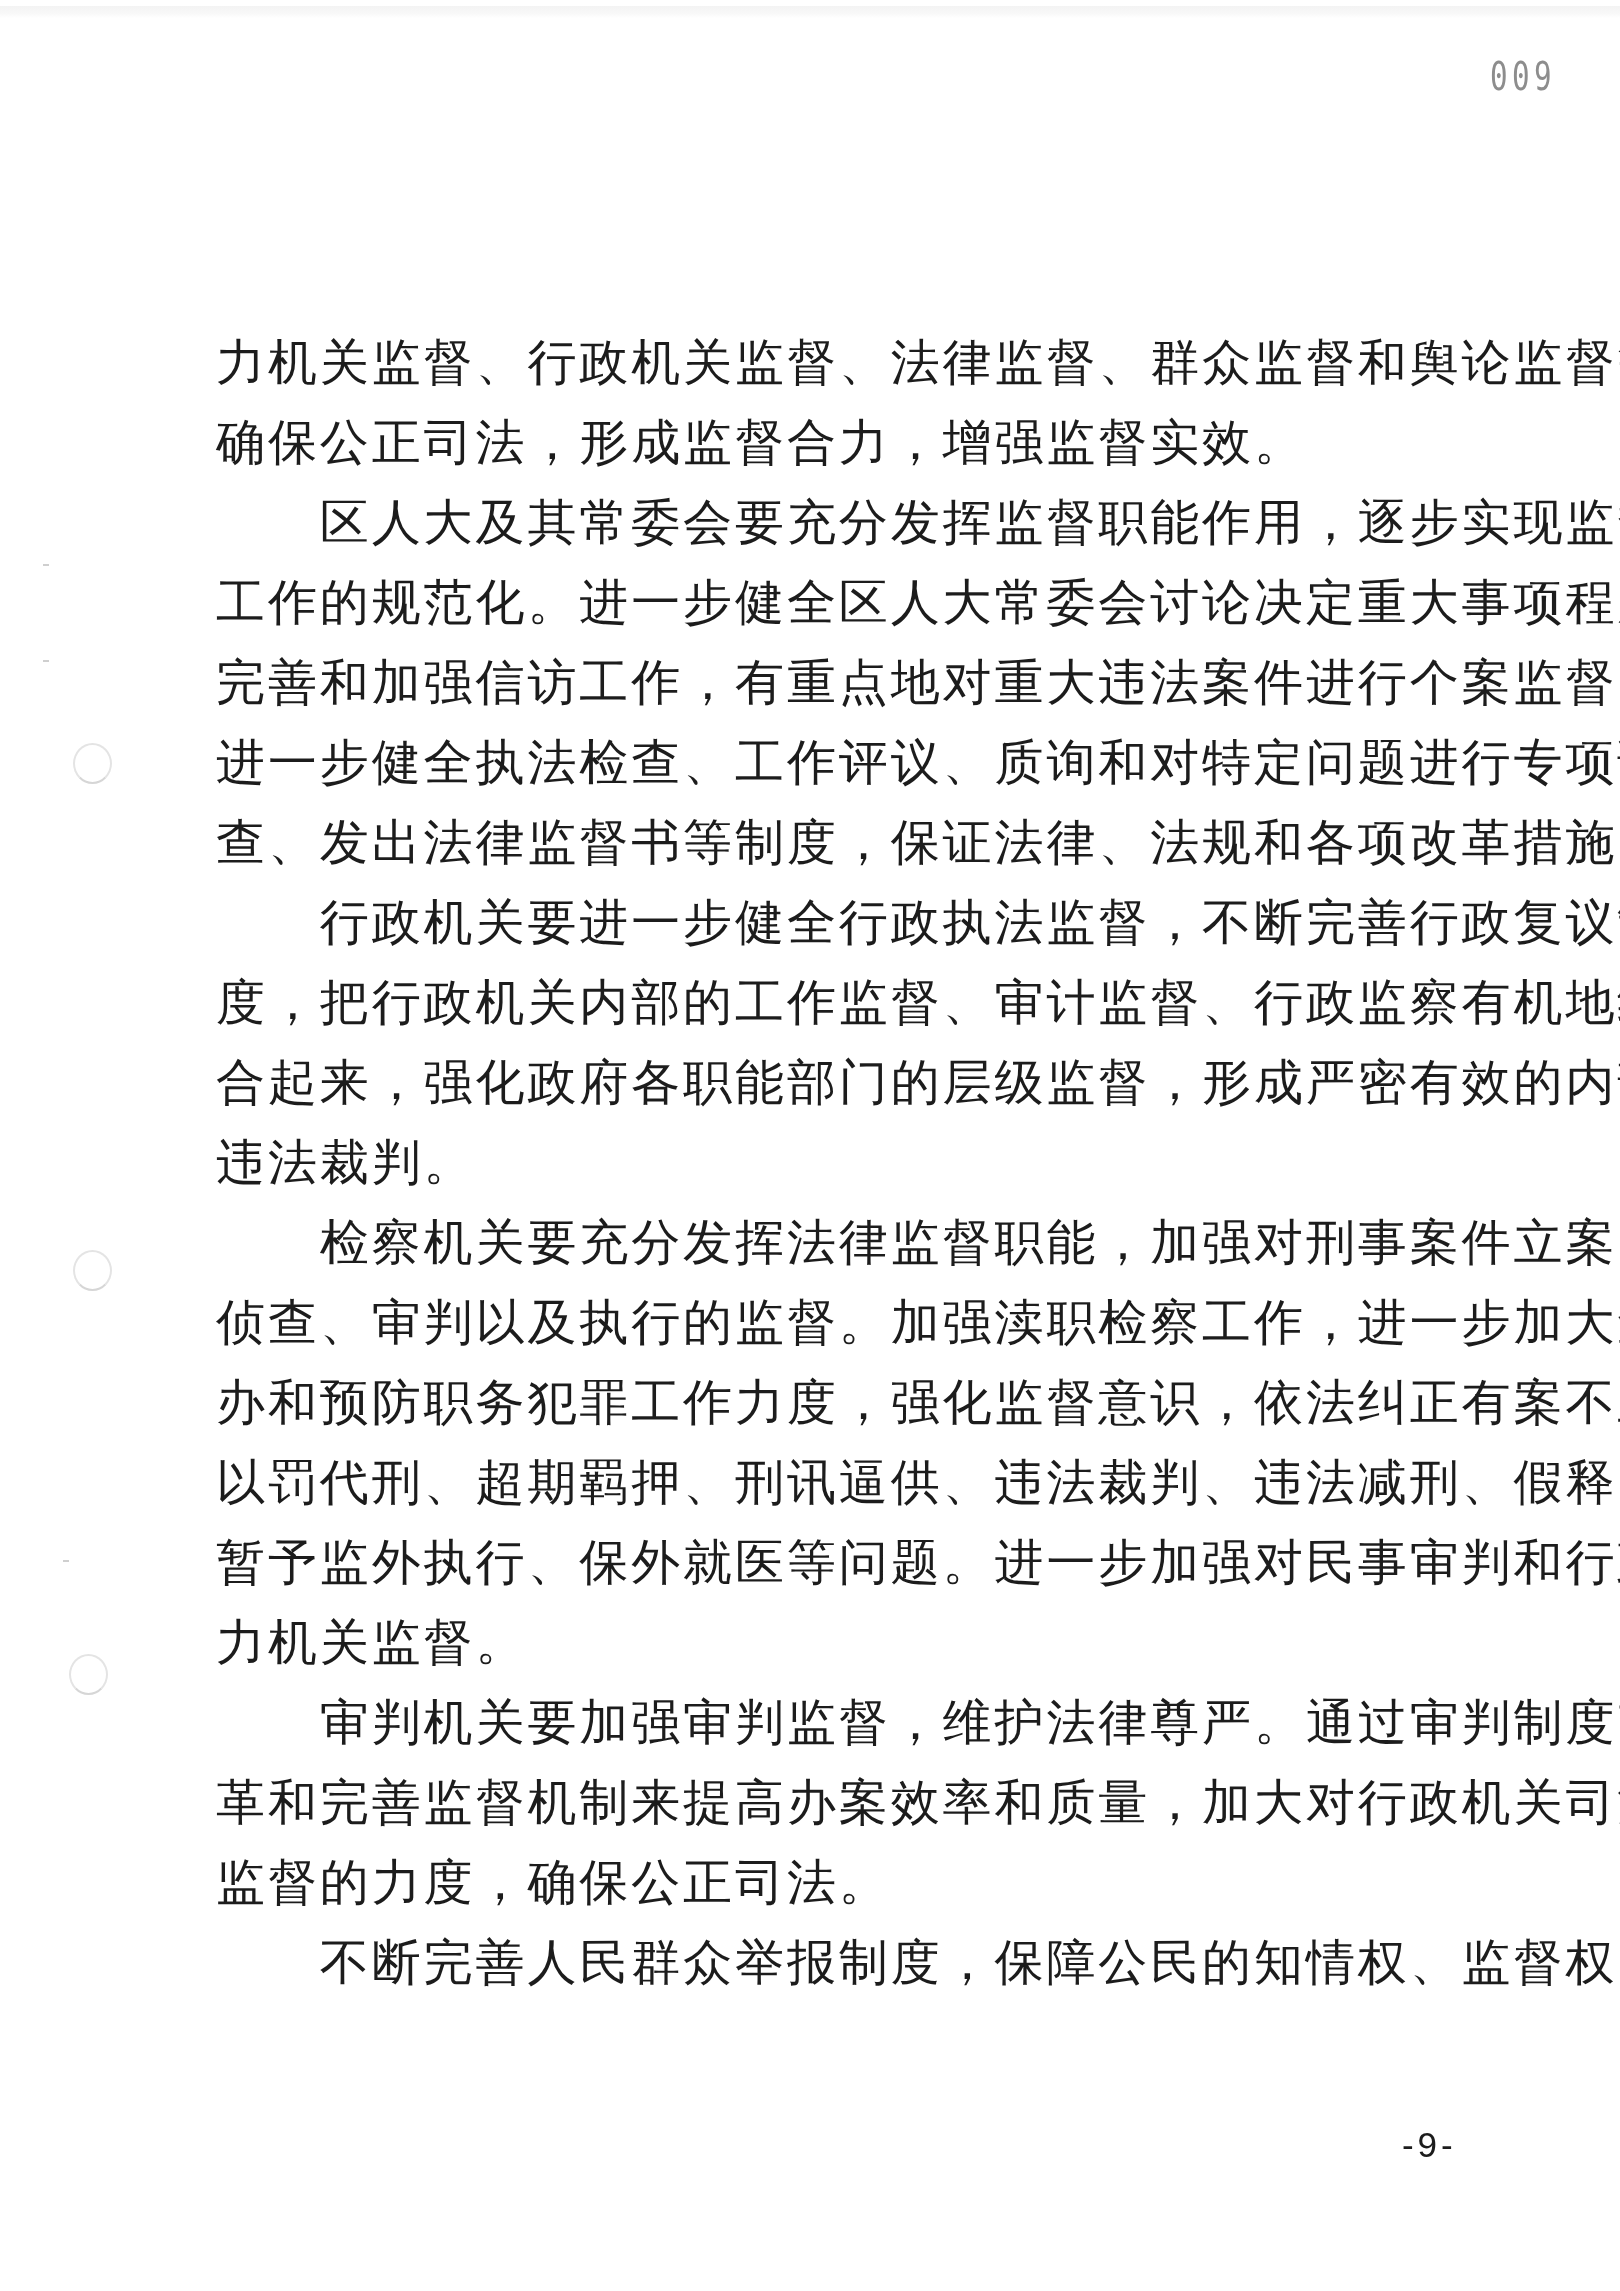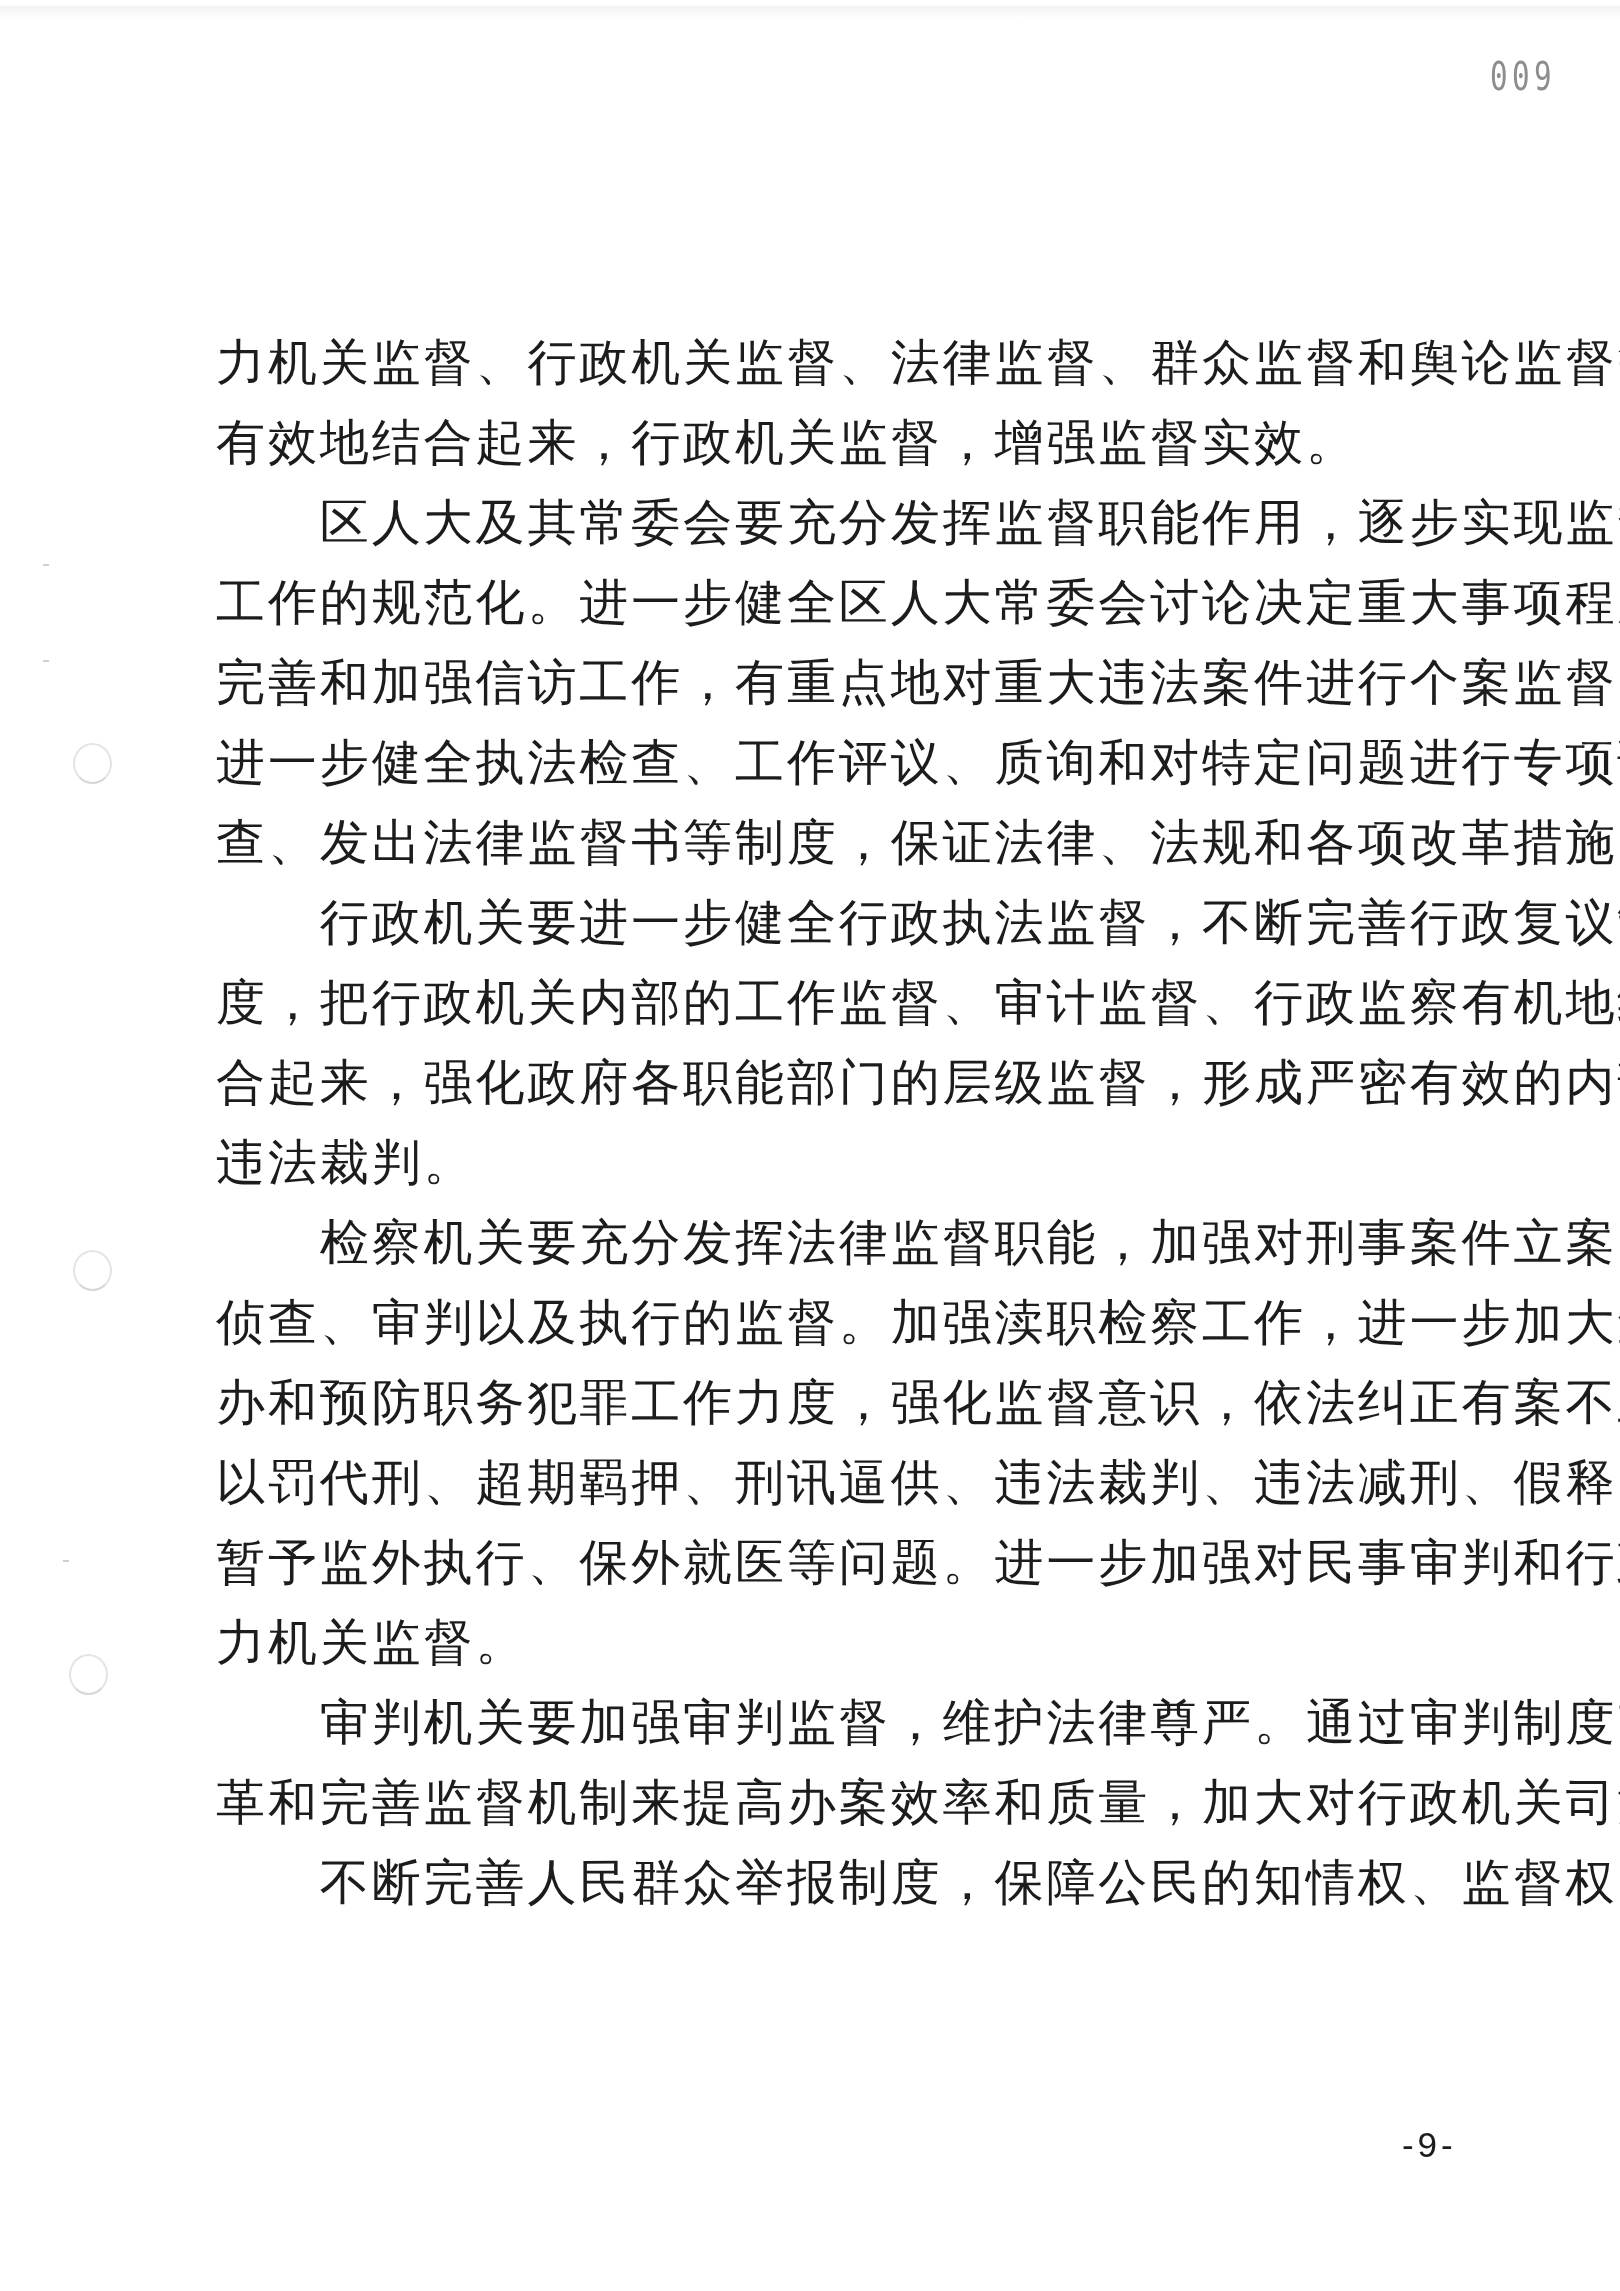--- a/index.html
+++ b/index.html
@@ -74,35 +74,36 @@
 
 <div class="hole" style="left:73px; top:743px;"></div>
 <div class="hole" style="left:73px; top:1250px;"></div>
 <div class="hole" style="left:69px; top:1654px;"></div>
 <div class="speck" style="left:43px; top:564px;"></div>
 <div class="speck" style="left:43px; top:660px;"></div>
 <div class="speck" style="left:63px; top:1560px;"></div>
 
 <div class="body-text">
   <div class="line">力机关监督、行政机关监督、法律监督、群众监督和舆论监督等</div>
-  <div class="line">有效地结合起来，行政机关监督，增强监督实效。</div>
+  <div class="line">确保公正司法，形成监督合力，增强监督实效。</div>
   <div class="line">　　区人大及其常委会要充分发挥监督职能作用，逐步实现监督</div>
   <div class="line">工作的规范化。进一步健全区人大常委会讨论决定重大事项程序，</div>
   <div class="line">完善和加强信访工作，有重点地对重大违法案件进行个案监督，</div>
   <div class="line">进一步健全执法检查、工作评议、质询和对特定问题进行专项调</div>
   <div class="line">查、发出法律监督书等制度，保证法律、法规和各项改革措施的</div>
   <div class="line">　　行政机关要进一步健全行政执法监督，不断完善行政复议制</div>
   <div class="line">度，把行政机关内部的工作监督、审计监督、行政监察有机地结</div>
   <div class="line">合起来，强化政府各职能部门的层级监督，形成严密有效的内部</div>
   <div class="line">违法裁判。</div>
   <div class="line">　　检察机关要充分发挥法律监督职能，加强对刑事案件立案、</div>
   <div class="line">侦查、审判以及执行的监督。加强渎职检察工作，进一步加大查</div>
   <div class="line">办和预防职务犯罪工作力度，强化监督意识，依法纠正有案不立、</div>
   <div class="line">以罚代刑、超期羁押、刑讯逼供、违法裁判、违法减刑、假释、</div>
   <div class="line">暂予监外执行、保外就医等问题。进一步加强对民事审判和行政</div>
   <div class="line">力机关监督。</div>
   <div class="line">　　审判机关要加强审判监督，维护法律尊严。通过审判制度改</div>
   <div class="line">革和完善监督机制来提高办案效率和质量，加大对行政机关司法</div>
+  <div class="line">监督的力度，确保公正司法。</div>
   <div class="line">　　不断完善人民群众举报制度，保障公民的知情权、监督权。</div>
 </div>
 
 <div class="page-number">-9-</div>
 
 
 </body></html>

